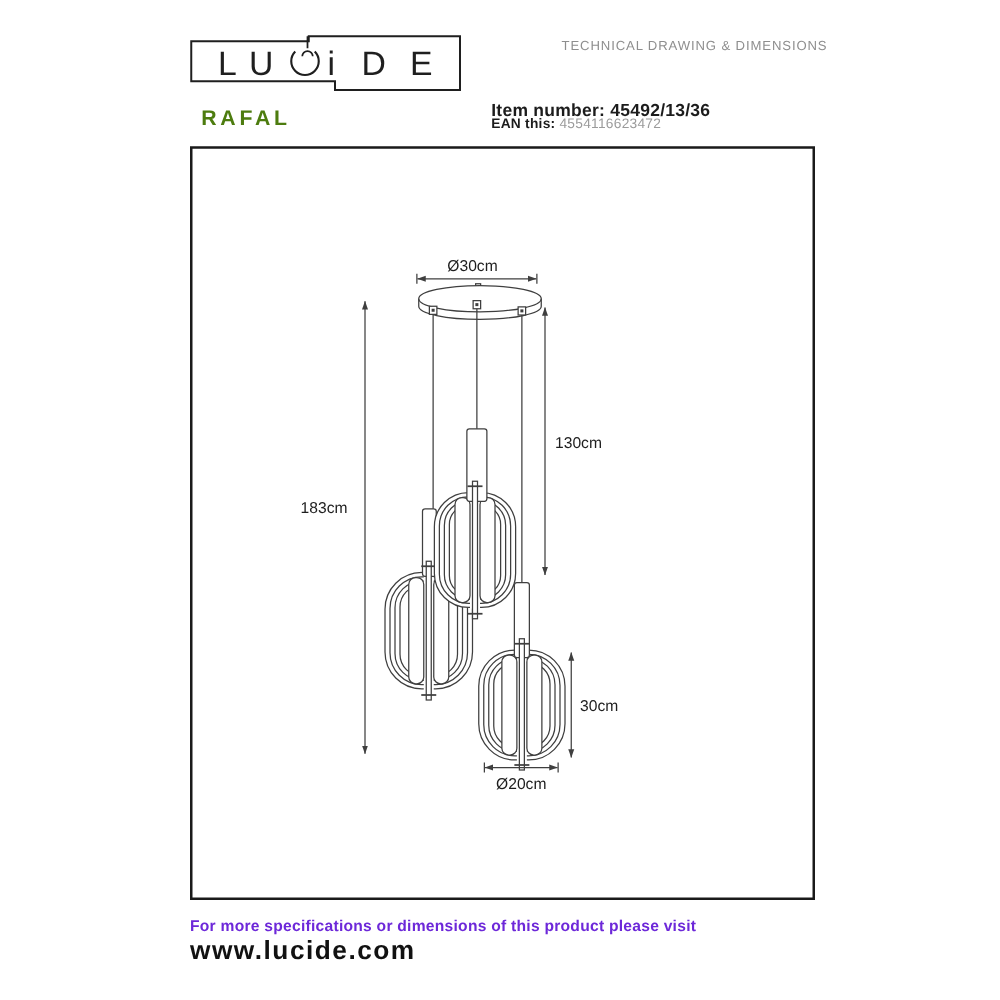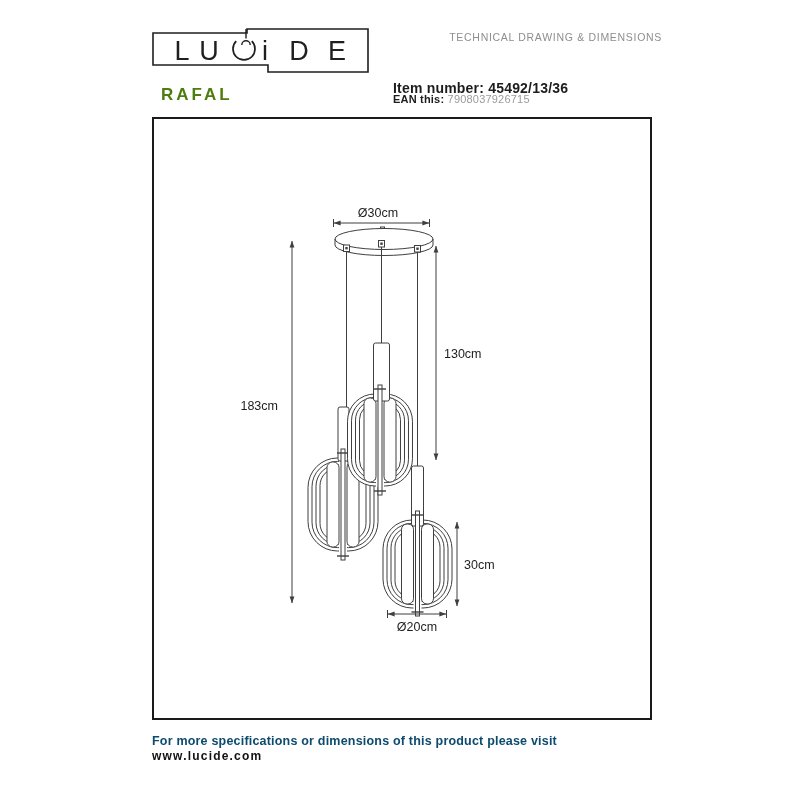--- a/index.html
+++ b/index.html
@@ -7,22 +7,22 @@
   .abs{position:absolute;}
   .logo-svg{left:150px;top:25px;width:222px;height:52px;}
   .product-name{left:161px;top:85px;font-size:17px;font-weight:bold;letter-spacing:3px;color:#4d7c0f;}
   .doc-type{right:138px;top:31px;font-size:10.5px;letter-spacing:0.7px;color:#8e8e8e;font-weight:500;}
   .item-line{left:393px;top:80px;font-size:14px;font-weight:bold;color:#1c1c1c;letter-spacing:0.2px;}
   .ean-line{left:393px;top:93px;font-size:11px;color:#1c1c1c;letter-spacing:0.2px;}
   .ean-line .lbl{font-weight:bold;}
   .ean-line .val{color:#9b9b9b;font-weight:normal;}
   .draw-frame{left:152px;top:117px;width:496px;height:599px;border:2px solid #1a1a1a;}
   .draw-svg{left:152px;top:117px;width:500px;height:603px;}
-  .footer-note{left:152px;top:734px;font-size:12.5px;font-weight:bold;letter-spacing:0.2px;color:#0c4a6e;}
-  .footer-site{left:152px;top:749px;font-size:12px;font-weight:bold;letter-spacing:1.2px;color:#111;}
+  .footer-note{left:152px;top:734px;font-size:12.5px;font-weight:bold;letter-spacing:0.2px;color:#6d28d9;}
+  .footer-site{left:152px;top:749px;font-size:21px;font-weight:bold;letter-spacing:1.2px;color:#111;}
   svg text{font-family:"Liberation Sans",sans-serif;fill:#1e1e1e;}
   .dimtxt{font-size:12.5px;}
   .logo-letter{font-size:27px;fill:#1f1f1f;}
 </style>
 </head>
 <body>
 
 <svg class="abs logo-svg" viewBox="150 25 222 52">
   <path d="M153 33 H247 V29 H368 V72 H268 V65 H153 Z" fill="none" stroke="#1f1f1f" stroke-width="1.6"></path>
   <text class="logo-letter" x="182" y="60" text-anchor="middle">L</text>
@@ -40,21 +40,21 @@
 
 <div class="abs product-name">RAFAL</div>
 <div class="abs doc-type">TECHNICAL DRAWING &amp; DIMENSIONS</div>
 
 <div class="abs item-line">
   <span class="lbl">Item number:</span>
   <span class="val">45492/13/36</span>
 </div>
 <div class="abs ean-line">
   <span class="lbl">EAN this:</span>
-  <span class="val">7908037926715</span>
+  <span class="val">4554116623472</span>
 </div>
 
 <div class="abs draw-frame"></div>
 
 <svg class="abs draw-svg" viewBox="152 117 500 603">
   <defs>
     <marker id="arr" markerWidth="9" markerHeight="8" refX="6.6" refY="3" orient="auto-start-reverse" markerUnits="userSpaceOnUse">
       <path d="M0 0.6 L6.8 3 L0 5.4 Z" fill="#3f3f3f"></path>
     </marker>
   </defs>

